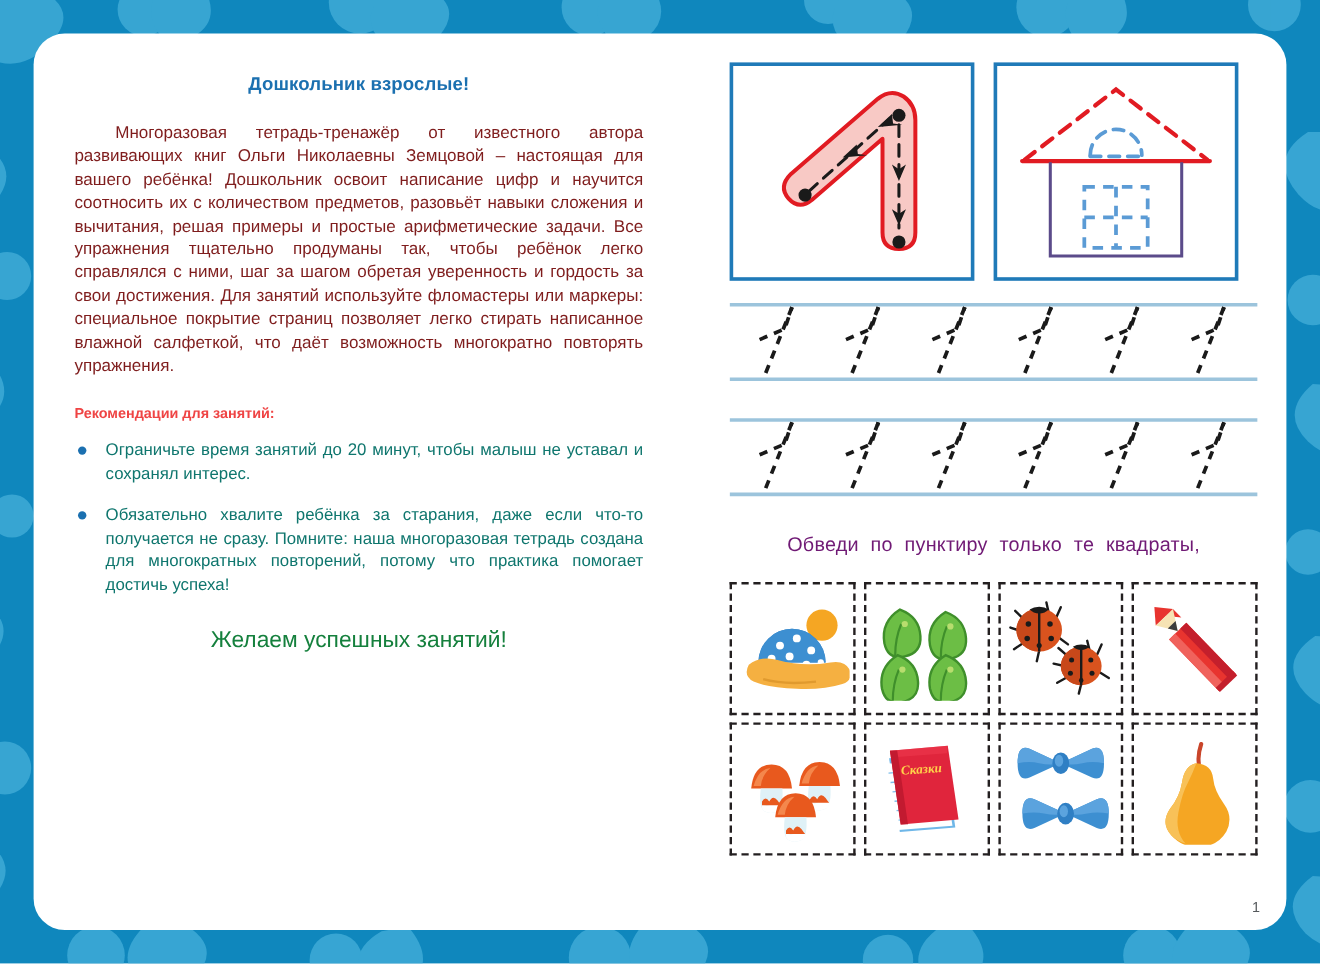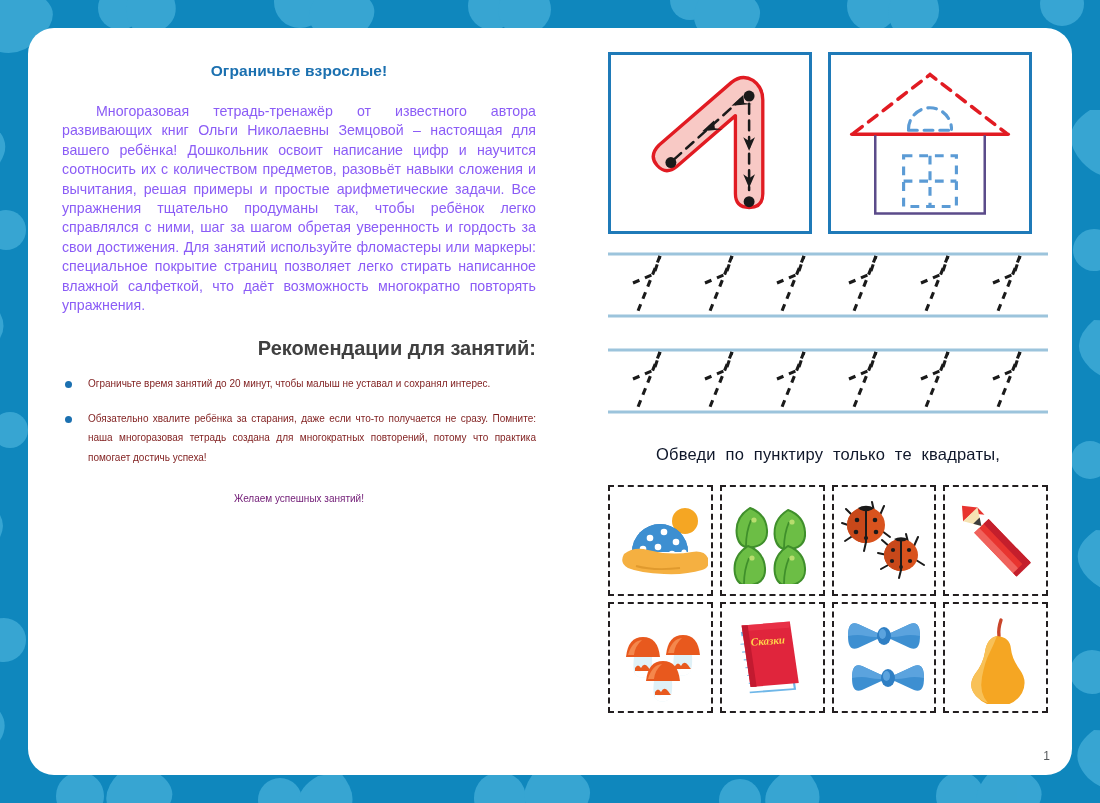--- a/index.html
+++ b/index.html
@@ -40,55 +40,55 @@
     color: #1b70b0;
     font-size: 15.5px;
     font-weight: bold;
     text-align: center;
     margin: 24px 0 0 0;
     letter-spacing: .1px;
   }
   .body-par {
     font-size: 14.2px;
     line-height: 19.4px;
-    color: #8b5cf6;
+    color: #7f1d1d;
     text-align: justify;
     text-indent: 34px;
     margin: 22px 0 0 0;
     hyphens: none;
   }
   .sub-title {
-    font-size: 20px;
+    font-size: 12px;
     font-weight: bold;
-    color: #404040;
-    text-align: right;
+    color: #ef4444;
+    text-align: left;
     margin: 22px 0 14px 0;
   }
   .bullets { margin: 0; padding: 0; list-style: none; }
   .bullets li {
     position: relative;
     padding-left: 26px;
-    font-size: 10px;
+    font-size: 14px;
     line-height: 19.4px;
-    color: #7f1d1d;
+    color: #0f766e;
     text-align: justify;
     margin-bottom: 15px;
   }
   .bullets li:last-child { margin-bottom: 17px; }
   .bullets li::before {
     content: "";
     position: absolute;
     left: 3px; top: 7px;
     width: 7px; height: 7px;
     border-radius: 50%;
     background: #1b70b0;
   }
   .closing {
-    font-size: 10px;
-    color: #701a75;
+    font-size: 19px;
+    color: #15803d;
     text-align: center;
     margin-top: 26px;
   }
 
   
   .demo-row { display: flex; gap: 16px; margin-top: 14px; }
   .demo-box {
     width: 204px; height: 182px;
     border: 3px solid #1f7ab8;
     background: #ffffff;
@@ -97,21 +97,21 @@
   }
   .demo-box svg { display:block; width:100%; height:100%; }
 
   .trace-block { margin-top: 16px; }
   .trace-row { position: relative; height: 72px; margin-bottom: 24px; }
   .trace-row svg { display:block; width:100%; height:100%; }
 
   .task-text {
     font-size: 16.5px;
     line-height: 25px;
-    color: #0f172a;
+    color: #701a75;
     text-align: center;
     margin-top: 6px;
     letter-spacing: .2px;
   }
   .task-text .ln { display:block; }
   .task-text .ln-1 { word-spacing: 5px; }
   .task-text .ln-2 { word-spacing: 5px; }
 
   .grid {
     margin-top: 18px;
@@ -187,21 +187,21 @@
       <circle cx="740" cy="800" r="21"></circle>
       <path d="M806 770 q26 28 2 48 q-26 20 -40 -6 q-10 -22 16 -40z"></path>
       <circle cx="960" cy="796" r="24"></circle>
       <path d="M1020 768 q36 20 12 46 q-24 24 -48 2 q-18 -20 8 -46z"></path>
     </g>
   </svg>
 
   <div id="page">
 
     <div class="col-left">
-      <div class="lead-title">Ограничьте взрослые!</div>
+      <div class="lead-title">Дошкольник взрослые!</div>
       <p class="body-par">Многоразовая тетрадь-тренажёр от известного автора развивающих книг Ольги Николаевны Земцовой – настоящая для вашего ребёнка! Дошкольник освоит написание цифр и научится соотносить их с количеством предметов, разовьёт навыки сложения и вычитания, решая примеры и простые арифметические задачи. Все упражнения тщательно продуманы так, чтобы ребёнок легко справлялся с ними, шаг за шагом обретая уверенность и гордость за свои достижения. Для занятий используйте фломастеры или маркеры: специальное покрытие страниц позволяет легко стирать написанное влажной салфеткой, что даёт возможность многократно повторять упражнения.</p>
       <div class="sub-title">Рекомендации для занятий:</div>
       <ul class="bullets">
         <li>Ограничьте время занятий до 20 минут, чтобы малыш не уставал и сохранял интерес.</li>
         <li>Обязательно хвалите ребёнка за старания, даже если что-то получается не сразу. Помните: наша многоразовая тетрадь создана для многократных повторений, потому что практика помогает достичь успеха!</li>
       </ul>
       <div class="closing">Желаем успешных занятий!</div>
     </div>
 
     <div class="col-right">

